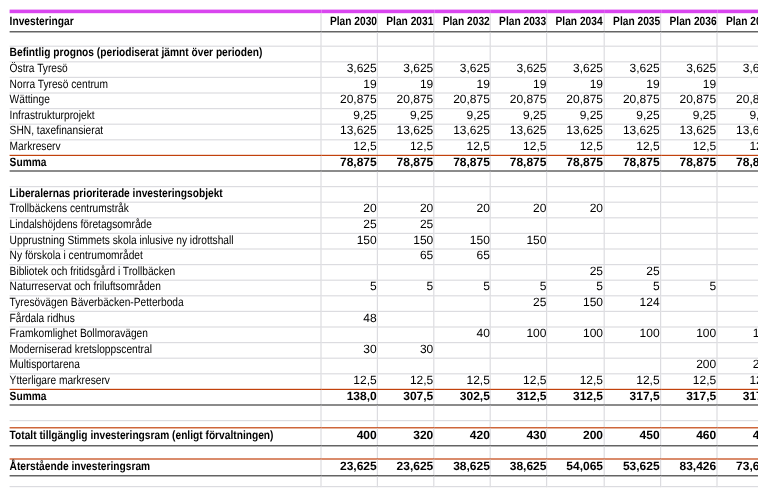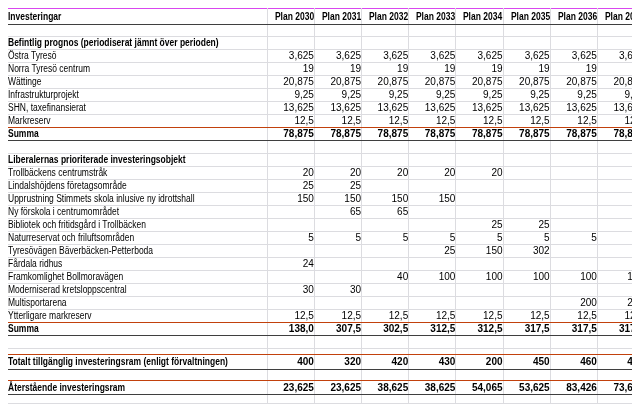--- a/index.html
+++ b/index.html
@@ -18,21 +18,21 @@
     vertical-align:middle;overflow:visible;
   }
   td.lab{text-align:left;padding-left:2px;white-space:nowrap;}
   td.num{text-align:right;padding-right:4px;white-space:nowrap;}
   .t{display:inline-block;white-space:nowrap;}
   .sqL{transform:scaleX(.85);transform-origin:0 50%;}
   .sqR{transform:scaleX(.85);transform-origin:100% 50%;}
   
   tr.hdr td, tr.sect td, tr.summa td, tr.total td{font-weight:bold;}
   
-  tr.hdr td{border-top:1px solid #d946ef;}
+  tr.hdr td{border-top:3px solid #d946ef;}
   tr.bb td{border-bottom:1px solid #3f3f3f;}
   tr.preb td{border-bottom:1px solid #c2410c;}
   
   tr.hdr td{height:15px;line-height:15px;}
   tr.b12 td{height:11px;}
   tr.b6 td{height:5px;}
   tr.b11 td{height:10px;}
   tr.total td{height:14px;line-height:14px;}
   tr.last td{height:13px;line-height:13px;}
   tr.tail td{height:8px;}
@@ -253,27 +253,27 @@
           <td class="num"><span class="t">5</span></td>
           <td class="num"></td>
         </tr>
         <tr class="data">
           <td class="lab"><span class="t sqL">Tyresövägen Bäverbäcken-Petterboda</span></td>
           <td class="num"><span class="t"></span></td>
           <td class="num"><span class="t"></span></td>
           <td class="num"><span class="t"></span></td>
           <td class="num"><span class="t">25</span></td>
           <td class="num"><span class="t">150</span></td>
-          <td class="num"><span class="t">302</span></td>
+          <td class="num"><span class="t">124</span></td>
           <td class="num"><span class="t"></span></td>
           <td class="num"><span class="t"></span></td>
         </tr>
         <tr class="data">
           <td class="lab"><span class="t sqL">Fårdala ridhus</span></td>
-          <td class="num"><span class="t">24</span></td>
+          <td class="num"><span class="t">48</span></td>
           <td class="num"><span class="t"></span></td>
           <td class="num"><span class="t"></span></td>
           <td class="num"><span class="t"></span></td>
           <td class="num"><span class="t"></span></td>
           <td class="num"><span class="t"></span></td>
           <td class="num"><span class="t"></span></td>
           <td class="num"><span class="t"></span></td>
         </tr>
         <tr class="data">
           <td class="lab"><span class="t sqL">Framkomlighet Bollmoravägen</span></td>

